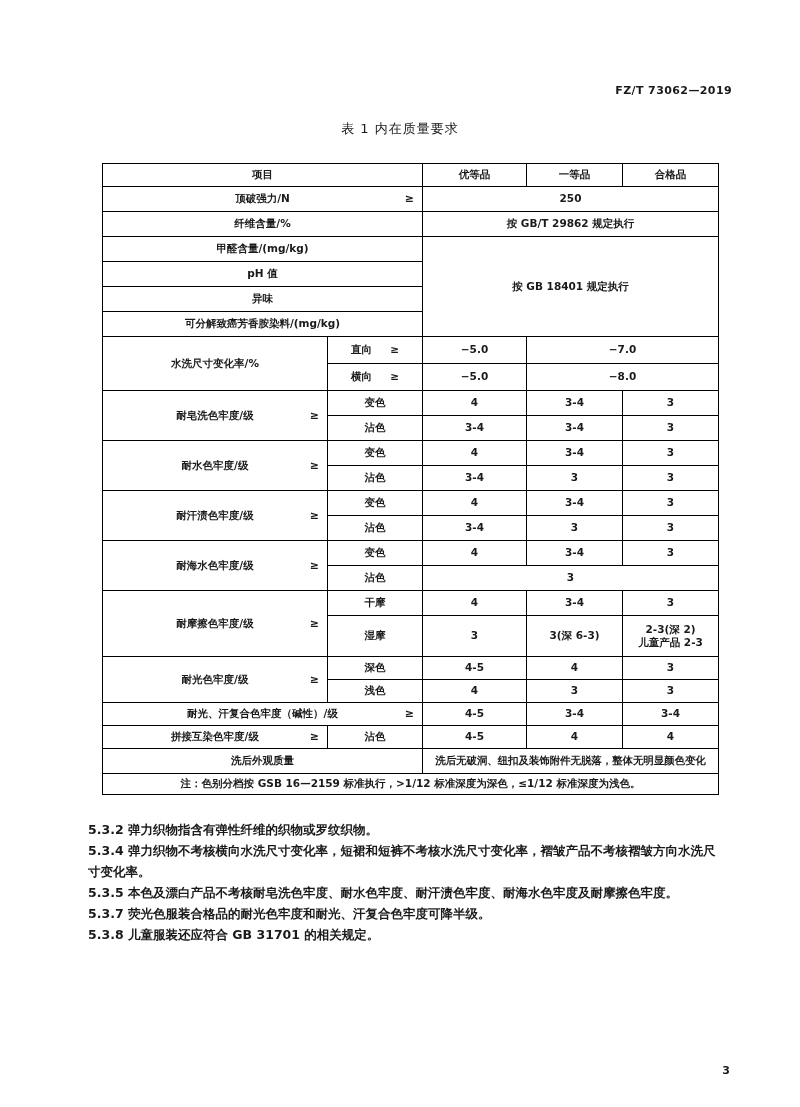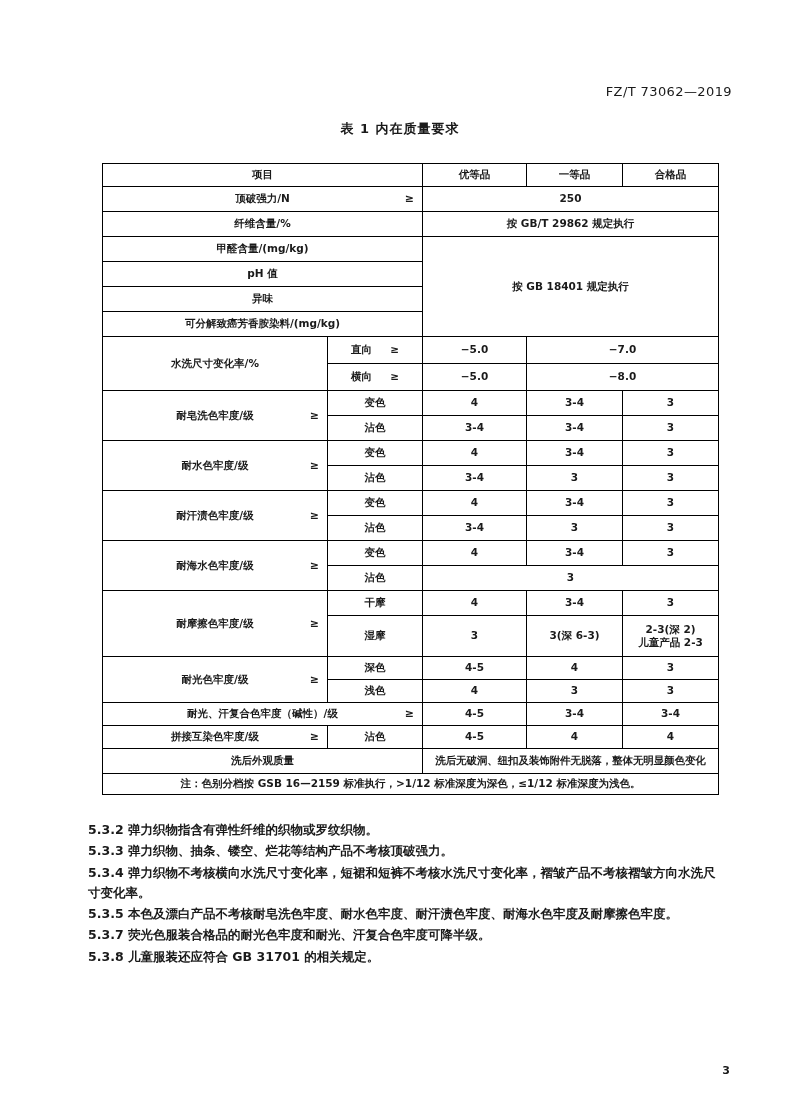--- a/index.html
+++ b/index.html
@@ -36,36 +36,36 @@
     z-index: 0;
     user-select: none;
     white-space: nowrap;
   }
 
   
   .doc-header {
     position: absolute;
     top: 84px;
     right: 68px;
-    font-size: 13px;
-    font-weight: normal;
+    font-size: 11px;
+    font-weight: bold;
     letter-spacing: .4px;
     z-index: 3;
     font-family: "DejaVu Sans", "Liberation Sans", sans-serif;
   }
 
   
   .table-caption {
     position: absolute;
     top: 120px;
     left: 0;
     width: 800px;
     text-align: center;
     font-size: 13px;
-    font-weight: bold;
+    font-weight: normal;
     letter-spacing: 1px;
     z-index: 3;
   }
 
   
   .table-wrap {
     position: absolute;
     left: 102px;
     top: 163px;
     width: 616px;
@@ -381,23 +381,20 @@
         <tr class="note-row">
           <td colspan="5">注：色别分档按 GSB 16—2159 标准执行，&gt;1/12 标准深度为深色，≤1/12 标准深度为浅色。</td>
         </tr>
       </tbody>
     </table>
   </div>
 
   <div class="clauses">
     <div class="clause">
       <span class="num">5.3.2</span><span class="txt">弹力织物指含有弹性纤维的织物或罗纹织物。</span>
-    </div>
-    <div class="clause">
-      <span class="num">5.3.3</span><span class="txt">弹力织物、抽条、镂空、烂花等结构产品不考核顶破强力。</span>
     </div>
     <div class="clause">
       <span class="num">5.3.4</span><span class="txt">弹力织物不考核横向水洗尺寸变化率，短裙和短裤不考核水洗尺寸变化率，褶皱产品不考核褶皱方向水洗尺寸变化率。</span>
     </div>
     <div class="clause">
       <span class="num">5.3.5</span><span class="txt">本色及漂白产品不考核耐皂洗色牢度、耐水色牢度、耐汗渍色牢度、耐海水色牢度及耐摩擦色牢度。</span>
     </div>
     <div class="clause">
       <span class="num">5.3.7</span><span class="txt">荧光色服装合格品的耐光色牢度和耐光、汗复合色牢度可降半级。</span>
     </div>

